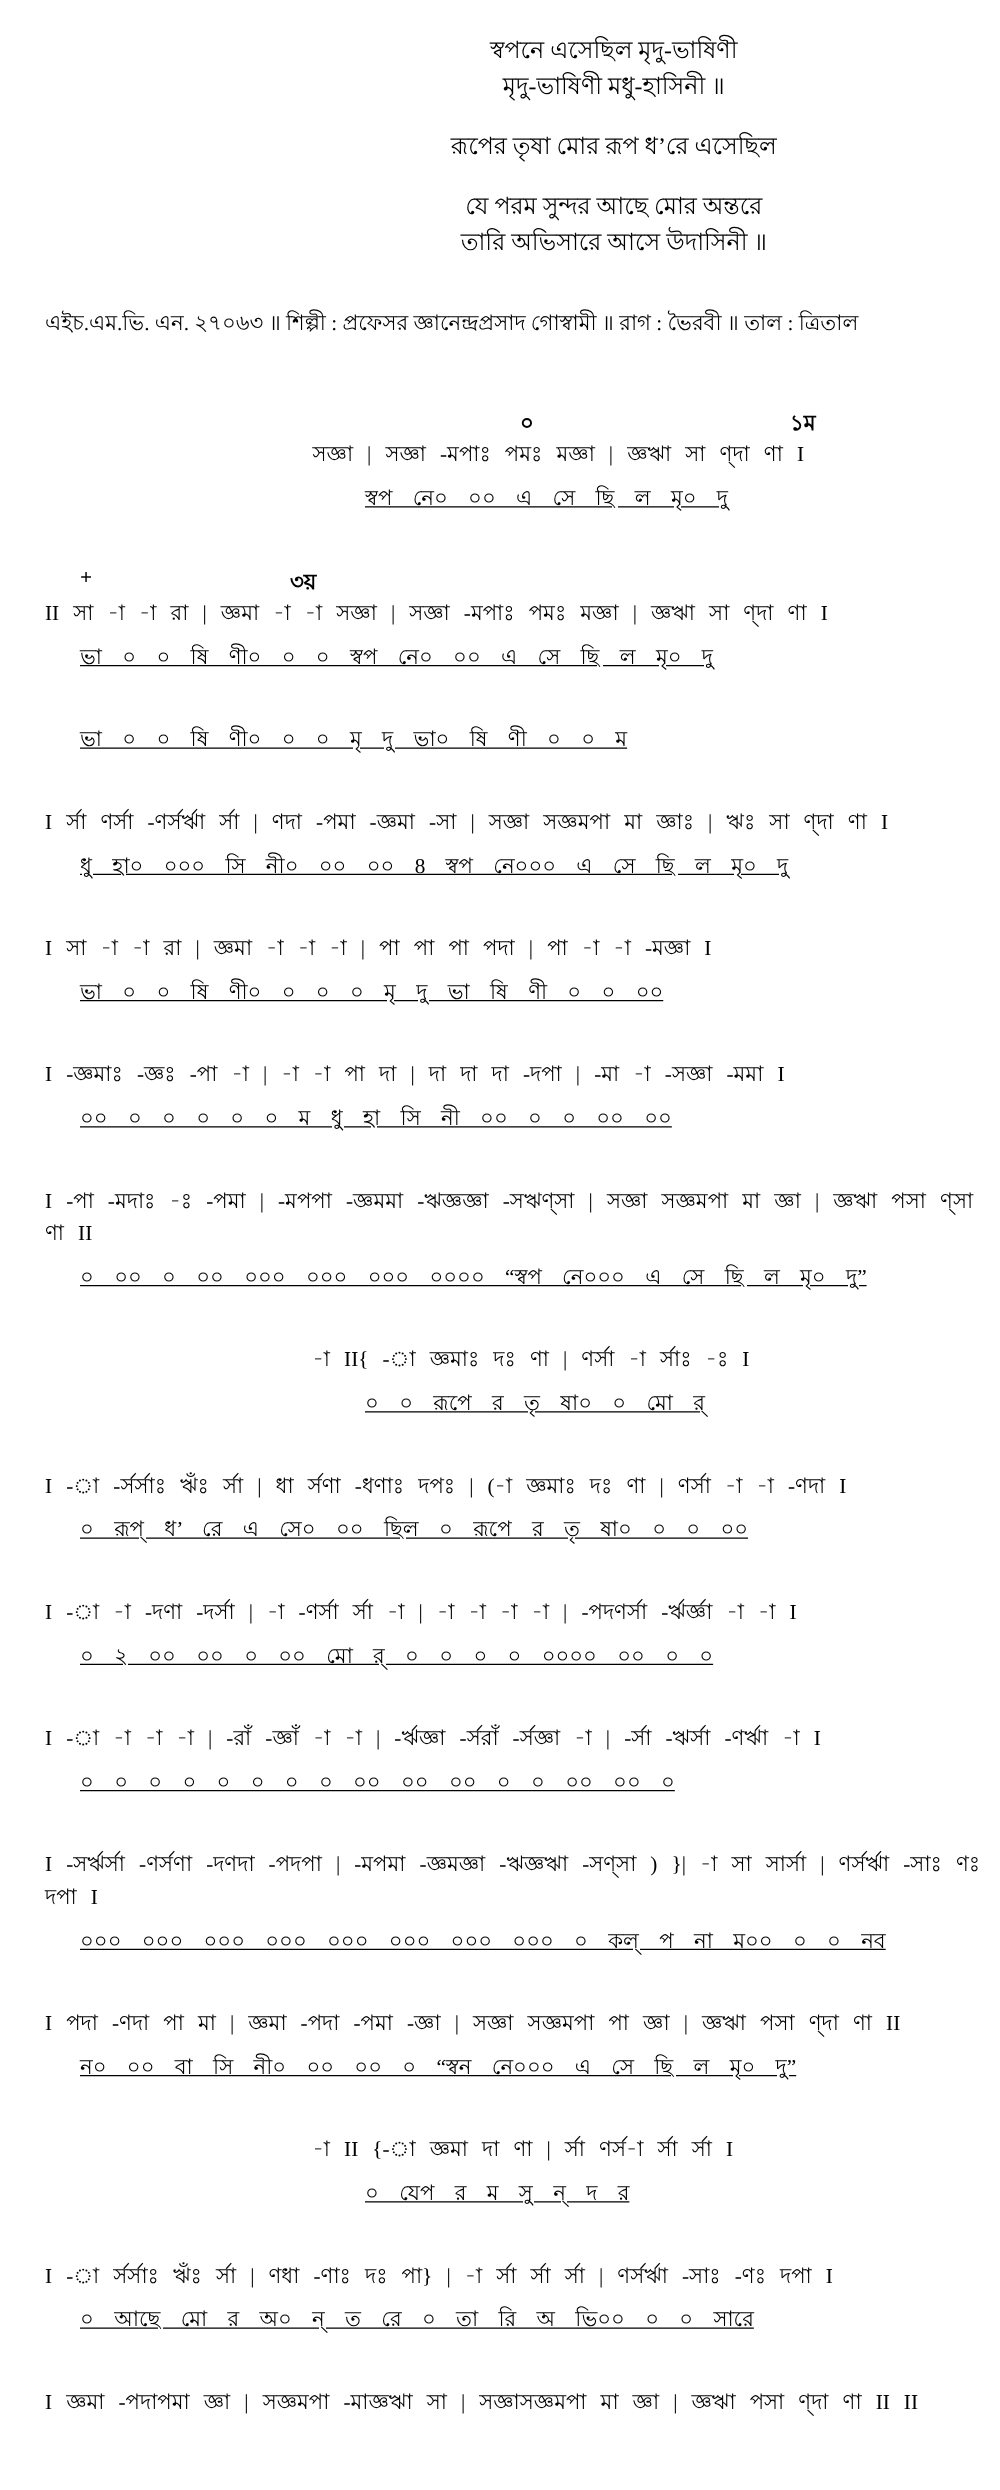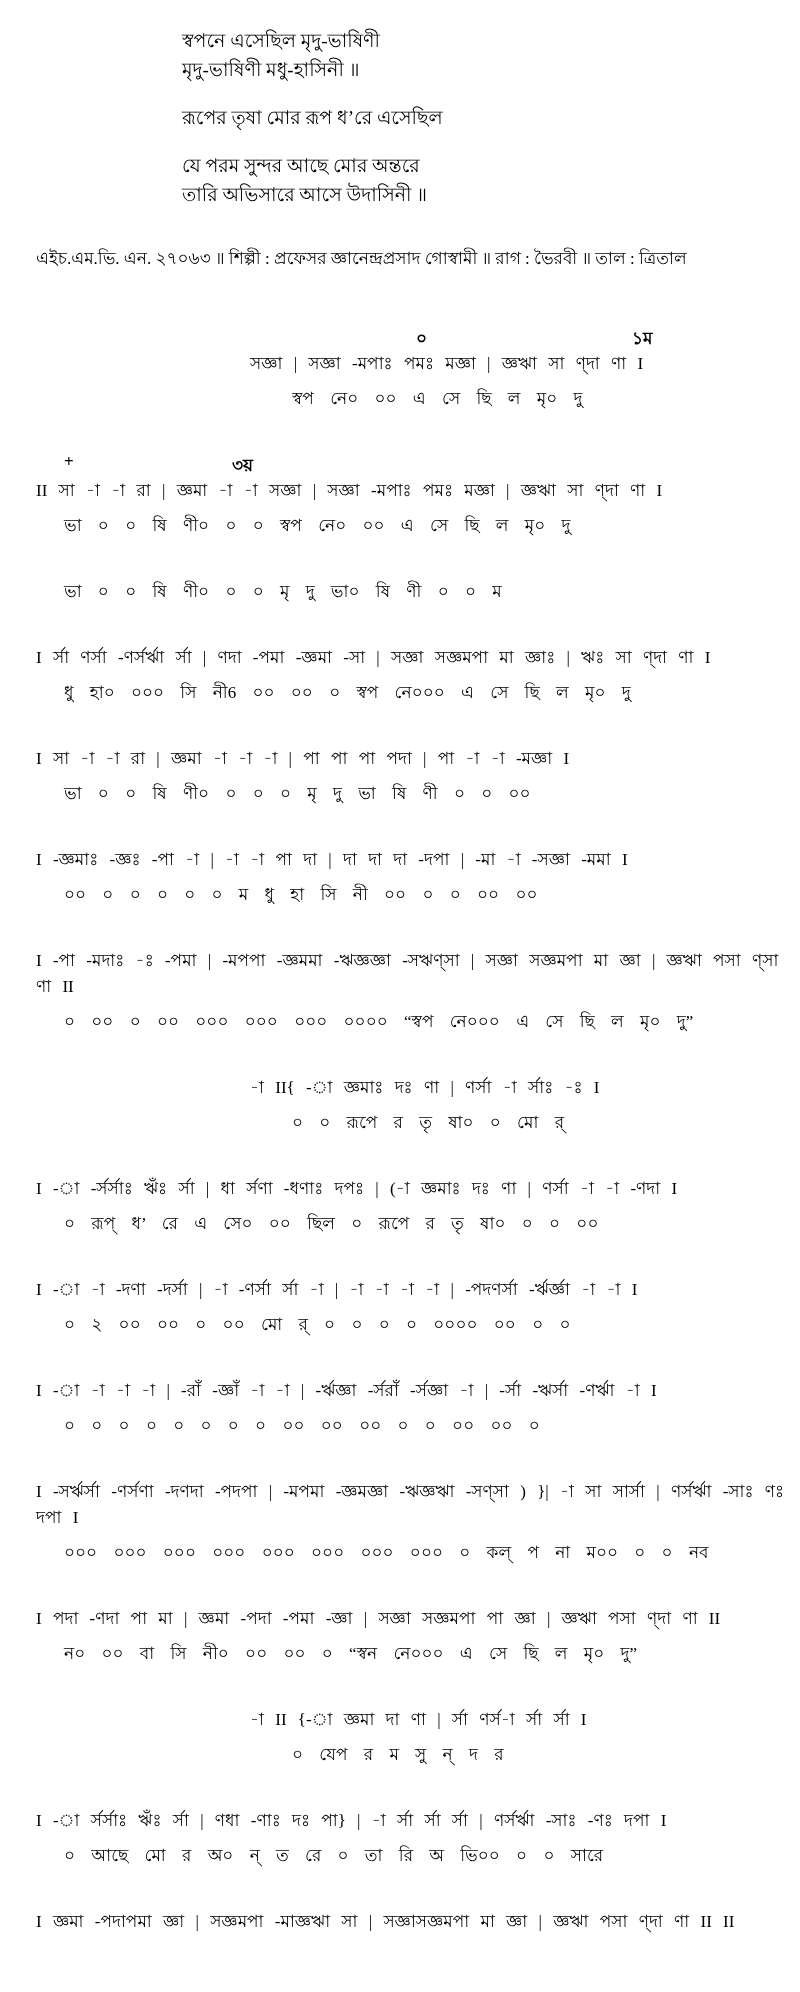--- a/index.html
+++ b/index.html
@@ -4,37 +4,37 @@
 <style>
   html,body{margin:0;padding:0;}
   body{
     width:800px;height:1992px;overflow:hidden;
     background:#ffffff;color:#000000;
     font-family:"Liberation Serif","DejaVu Serif",serif;
     position:relative;
   }
   .page{padding-top:26px;}
   .song-lyrics{padding-left:182px;}
-  .stanza{margin-bottom:19px;}
+  .stanza{margin-bottom:19px;text-align:center;}
   .stanza-line{font-size:19px;line-height:29px;white-space:pre;}
   .catalog-line{
     margin:36px 0 52px 36px;
     font-size:17px;font-weight:normal;white-space:pre;
   }
   .notation-section{width:800px;}
   .block{margin-bottom:40px;}
   .marker-row{position:relative;height:26px;font-size:17px;font-weight:bold;}
   .marker{position:absolute;top:0;}
   .note-line{
     padding-left:36px;font-size:17px;font-weight:normal;
     word-spacing:7px;white-space:pre-wrap;line-height:26px;
   }
   .lyric-line{
     padding-left:64px;margin-top:9px;font-size:17px;
-    word-spacing:12px;white-space:pre-wrap;line-height:26px;
+    word-spacing:12px;white-space:pre-wrap;line-height:26px;text-decoration:underline;
   }
   .block.deep .note-line{padding-left:250px;}
   .block.deep .lyric-line{padding-left:292px;}
 </style>
 </head>
 <body>
 
 <div class="page">
 
   <div class="song-lyrics">
@@ -68,21 +68,21 @@
           <span class="marker" style="left: 29%;">৩য়</span>
         </div>
         <div class="note-line">II সা -া -া রা | জ্ঞমা -া -া সজ্ঞা | সজ্ঞা -মপাঃ পমঃ মজ্ঞা | জ্ঞঋা সা ণ্দা ণা I</div>
         <div class="lyric-line">ভা ০ ০ ষি ণী০ ০ ০ স্বপ নে০ ০০ এ সে ছি ল মৃ০ দু</div>
       </div>
       <div class="block">
         <div class="lyric-line">ভা ০ ০ ষি ণী০ ০ ০ মৃ দু ভা০ ষি ণী ০ ০ ম</div>
       </div>
       <div class="block">
         <div class="note-line">I র্সা ণর্সা -ণর্সর্ঋা র্সা | ণদা -পমা -জ্ঞমা -সা | সজ্ঞা সজ্ঞমপা মা জ্ঞাঃ | ঋঃ সা ণ্দা ণা I</div>
-        <div class="lyric-line">ধু হা০ ০০০ সি নী6 ০০ ০০ ০ স্বপ নে০০০ এ সে ছি ল মৃ০ দু</div>
+        <div class="lyric-line">ধু হা০ ০০০ সি নী০ ০০ ০০ 8 স্বপ নে০০০ এ সে ছি ল মৃ০ দু</div>
       </div>
       <div class="block">
         <div class="note-line">I সা -া -া রা | জ্ঞমা -া -া -া | পা পা পা পদা | পা -া -া -মজ্ঞা I</div>
         <div class="lyric-line">ভা ০ ০ ষি ণী০ ০ ০ ০ মৃ দু ভা ষি ণী ০ ০ ০০</div>
       </div>
       <div class="block">
         <div class="note-line">I -জ্ঞমাঃ -জ্ঞঃ -পা -া | -া -া পা দা | দা দা দা -দপা | -মা -া -সজ্ঞা -মমা I</div>
         <div class="lyric-line">০০ ০ ০ ০ ০ ০ ম ধু হা সি নী ০০ ০ ০ ০০ ০০</div>
       </div>
       <div class="block">

